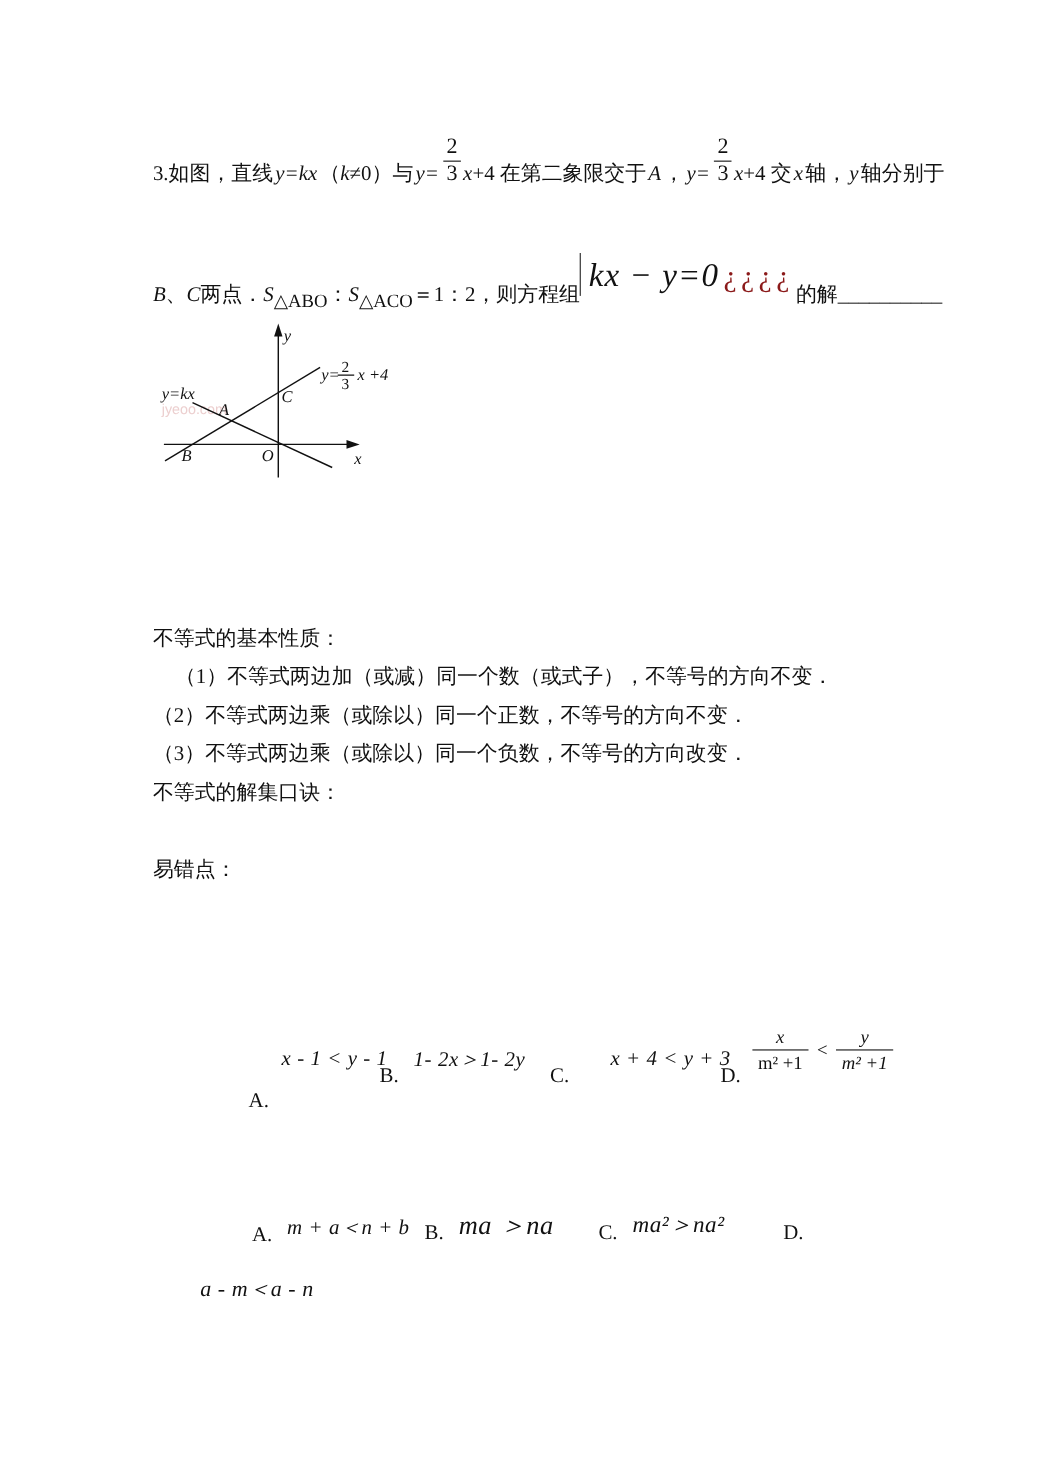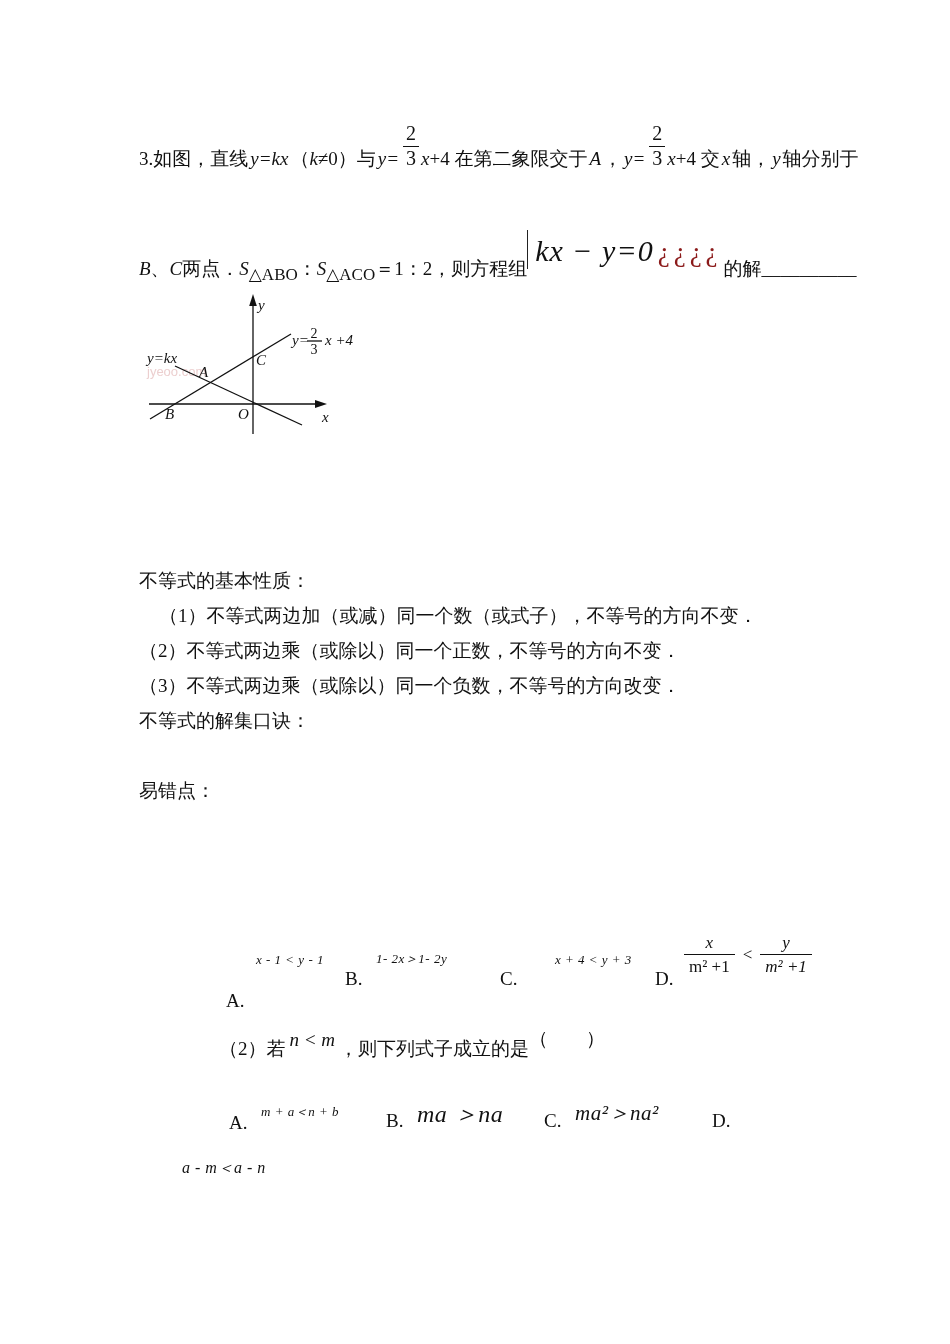--- a/index.html
+++ b/index.html
@@ -36,21 +36,21 @@
   .sfrac { display:inline-block; text-align:center; }
   .sfrac .fnum { display:block; border-bottom:1.2px solid #111; padding:0 5px 2px; font-size:17px; line-height:19px; }
   .sfrac .fden { display:block; padding:2px 5px 0; font-size:17px; line-height:19px; }
 
   .raised { position:relative; top:-9px; font-style:italic; margin:0 4px; }
   .praised { position:relative; top:-10px; }
 
   .sechead { font-family:"DejaVu Sans","Liberation Sans",sans-serif; font-weight:bold; font-size:25px; }
 
   .optlabel { font-size:19px; }
-  .optexpr  { font-size:13px; font-style:italic; letter-spacing:0.5px; }
+  .optexpr  { font-size:19px; font-style:italic; letter-spacing:0.5px; }
 
   .footer { font-size:19px; color:#222; letter-spacing:0.3px; }
 
   
   .gl { font-size:15px; fill:#111; font-family:"Liberation Serif","DejaVu Serif",serif; }
   .glsm { font-size:14px; fill:#111; font-family:"Liberation Serif","DejaVu Serif",serif; }
   .wm { font-size:13px; fill:#eccfcf; font-family:"Liberation Sans",sans-serif; }
   .gline { stroke:#111; stroke-width:1.3; fill:none; }
   .garrow { fill:#111; }
 </style>
@@ -116,27 +116,24 @@
         <span class="fnum it">x</span>
         <span class="fden up">m² +1</span>
       </span>
     <span>&lt;</span>
     <span class="sfrac">
         <span class="fnum it">y</span>
         <span class="fden it">m² +1</span>
       </span>
   </div>
 
-  <div class="t line" style="left:219px; top:1036px;">
-    <span>（2）若</span><span class="raised">n &lt; m</span><span>，则下列式子成立的是</span><span class="praised">（　　）</span>
-  </div>
 
   <div class="t optlabel" style="left:229px; top:1112px;">A.</div>
   <div class="t optexpr" style="left:261px; top:1103px;">m + a＜n + b</div>
   <div class="t optlabel" style="left:386px; top:1110px;">B.</div>
   <div class="t optexpr" style="left:417px; top:1098px; font-size:24px;">ma ＞na</div>
   <div class="t optlabel" style="left:544px; top:1110px;">C.</div>
   <div class="t optexpr" style="left:575px; top:1099px; font-size:21px;">ma²＞na²</div>
   <div class="t optlabel" style="left:712px; top:1110px;">D.</div>
-  <div class="t optexpr" style="left:182px; top:1158px; font-size:16px;">a - m＜a - n</div>
+  <div class="t optexpr" style="left:182px; top:1158px; font-size:20px;">a - m＜a - n</div>
 
 
 </div>
 
 </body></html>

